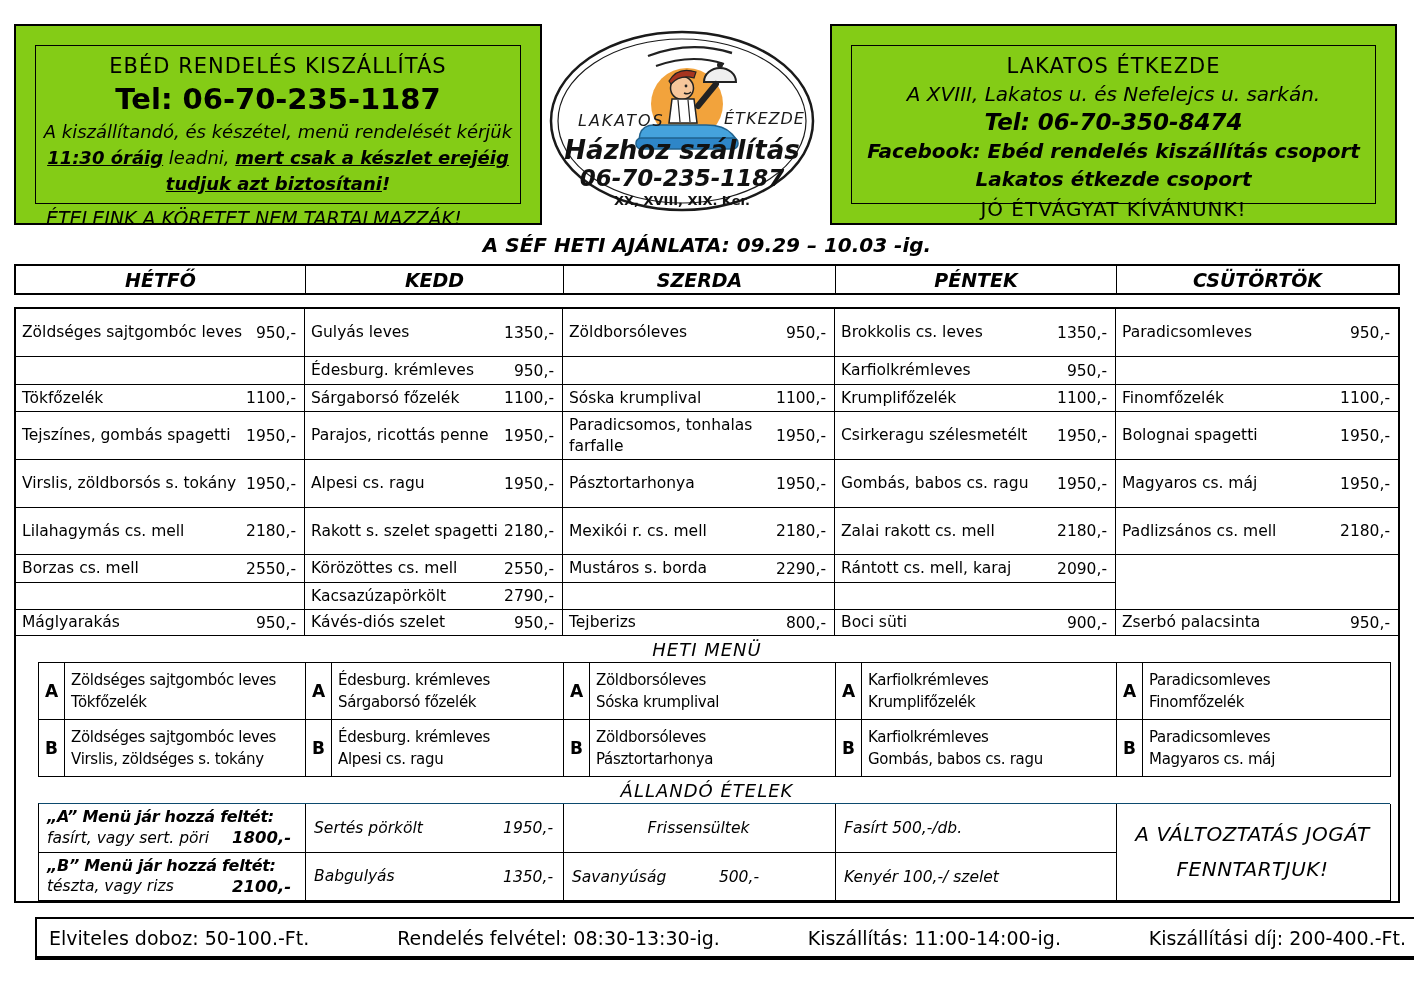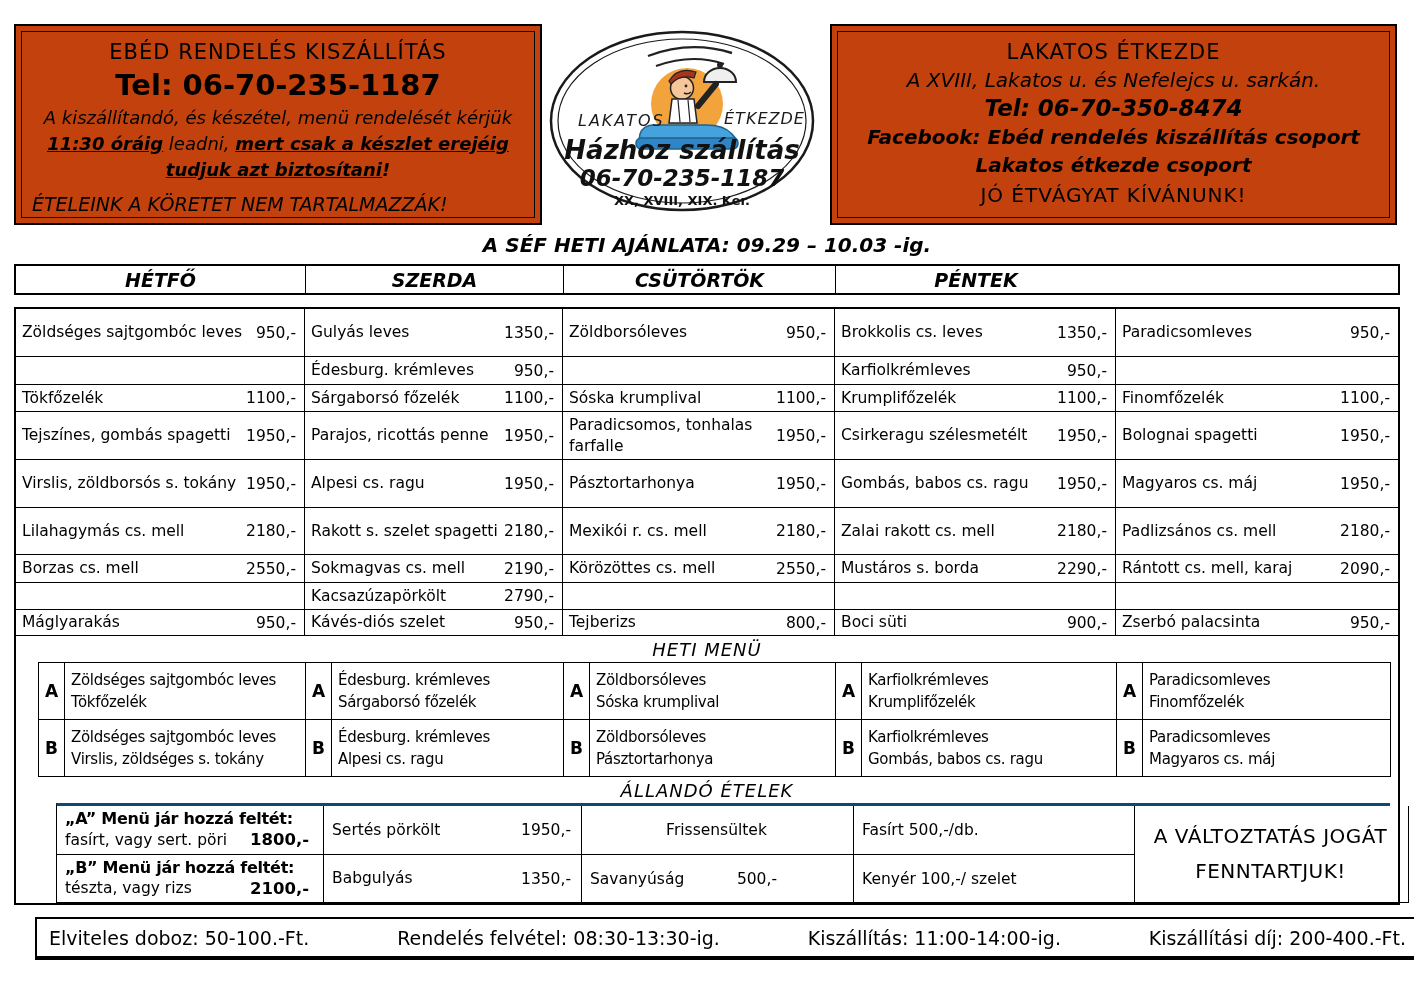--- a/index.html
+++ b/index.html
@@ -3,21 +3,21 @@
 <meta charset="utf-8">
 <title>Lakatos Étkezde – heti menü</title>
 <style>
   * { margin:0; padding:0; box-sizing:border-box; }
   html,body { background:#fff; }
   .page {
     position:relative; width:1414px; height:1000px; background:#fff; color:#000;
     font-family:"DejaVu Sans","Liberation Sans",sans-serif; overflow:hidden;
   }
   
-  .box-outer { position:absolute; border:2px solid #000; padding:5px; background:#c2410c; }
+  .box-outer { position:absolute; border:2px solid #000; padding:19px; background:#84cc16; }
   .box-inner { border:1px solid #000; width:100%; height:100%; text-align:center; padding:6px 6px; }
   .hdr-left  { left:14px;  top:24px; width:528px; height:201px; }
   .hdr-right { left:830px; top:24px; width:567px; height:201px; }
   .hl-title { font-size:21px; letter-spacing:1px; margin-top:2px; }
   .hl-tel   { font-size:29px; font-weight:bold; margin-top:4px; }
   .hl-note  { font-size:18px; font-style:italic; margin-top:5px; }
   .bu { font-weight:bold; text-decoration:underline; }
   .b  { font-weight:bold; }
   .hl-foot  { font-size:19px; font-style:italic; text-align:left; margin-top:13px; padding-left:4px; }
   .hr-title { font-size:21px; letter-spacing:1px; margin-top:2px; }
@@ -51,22 +51,22 @@
             margin:0 8px 0 22px; height:58px; border-left:1px solid #000; }
   .ab-row.rb { margin-top:-1px; }
   .ab-box { border-top:1px solid #000; border-bottom:1px solid #000; border-right:1px solid #000;
             display:flex; height:100%; }
   .ab-label { width:26px; border-right:1px solid #000; display:flex; align-items:center;
               justify-content:center; font-weight:bold; font-size:17px; }
   .ab-lines { flex:1; display:flex; flex-direction:column; justify-content:center;
               padding:2px 4px 2px 6px; font-size:15px; line-height:1.5; letter-spacing:-0.3px; }
   
   .fx-grid { display:grid; grid-template-columns:267px 258px 272px 281px 274px;
-             grid-template-rows:49px 48px; margin:0 8px 0 40px;
-             border-top:3px solid #0c4a6e; border-left:1px solid #000; }
+             grid-template-rows:49px 48px; margin:0 8px 0 22px;
+             border-top:1px solid #0c4a6e; border-left:1px solid #000;font-style:italic; }
   .fx-cell { border-right:1px solid #000; border-bottom:1px solid #000; display:flex;
              align-items:center; padding:2px 10px 2px 8px; font-size:15.5px; }
   .fx-col { flex-direction:column; align-items:stretch; justify-content:center; }
   .fx-head { font-weight:bold; font-size:16px; letter-spacing:-0.3px; line-height:1.25; }
   .fx-line { display:flex; align-items:center; line-height:1.3; }
   .fx-line .price { font-weight:bold; font-size:16.5px; padding-right:4px; }
   .fx-center { justify-content:center; }
   .fx-sav .price { margin-left:auto; padding-right:66px; }
   .fx-notice { grid-column:5; grid-row:1 / 3; display:flex; flex-direction:column;
                align-items:center; justify-content:center; font-size:20px; line-height:1.75;
@@ -127,23 +127,24 @@
       <div class="hr-fb">Facebook: Ebéd rendelés kiszállítás csoport</div>
       <div class="hr-fb">Lakatos étkezde csoport</div>
       <div class="hr-greet">JÓ ÉTVÁGYAT KÍVÁNUNK!</div>
     </div>
   </div>
 
   <div class="week-title">A SÉF HETI AJÁNLATA: 09.29 – 10.03 -ig.</div>
 
   <div class="day-strip">
     <div class="day-cell">HÉTFŐ</div>
+    <div class="day-cell">KEDD</div>
     <div class="day-cell">SZERDA</div>
+    <div class="day-cell">PÉNTEK</div>
     <div class="day-cell">CSÜTÖRTÖK</div>
-    <div class="day-cell">PÉNTEK</div>
   </div>
 
   <div class="main-block">
 
     <div class="m-row h48">
       <div class="m-cell">
           <span class="dish">Zöldséges sajtgombóc leves</span>
           <span class="price">950,-</span>
         </div>
       <div class="m-cell">
@@ -270,24 +271,20 @@
         </div>
       <div class="m-cell">
           <span class="dish">Padlizsános cs. mell</span>
           <span class="price">2180,-</span>
         </div>
     </div>
     <div class="m-row h28">
       <div class="m-cell">
           <span class="dish">Borzas cs. mell</span>
           <span class="price">2550,-</span>
-        </div>
-      <div class="m-cell">
-          <span class="dish">Sokmagvas cs. mell</span>
-          <span class="price">2190,-</span>
         </div>
       <div class="m-cell">
           <span class="dish">Körözöttes cs. mell</span>
           <span class="price">2550,-</span>
         </div>
       <div class="m-cell">
           <span class="dish">Mustáros s. borda</span>
           <span class="price">2290,-</span>
         </div>
       <div class="m-cell">

